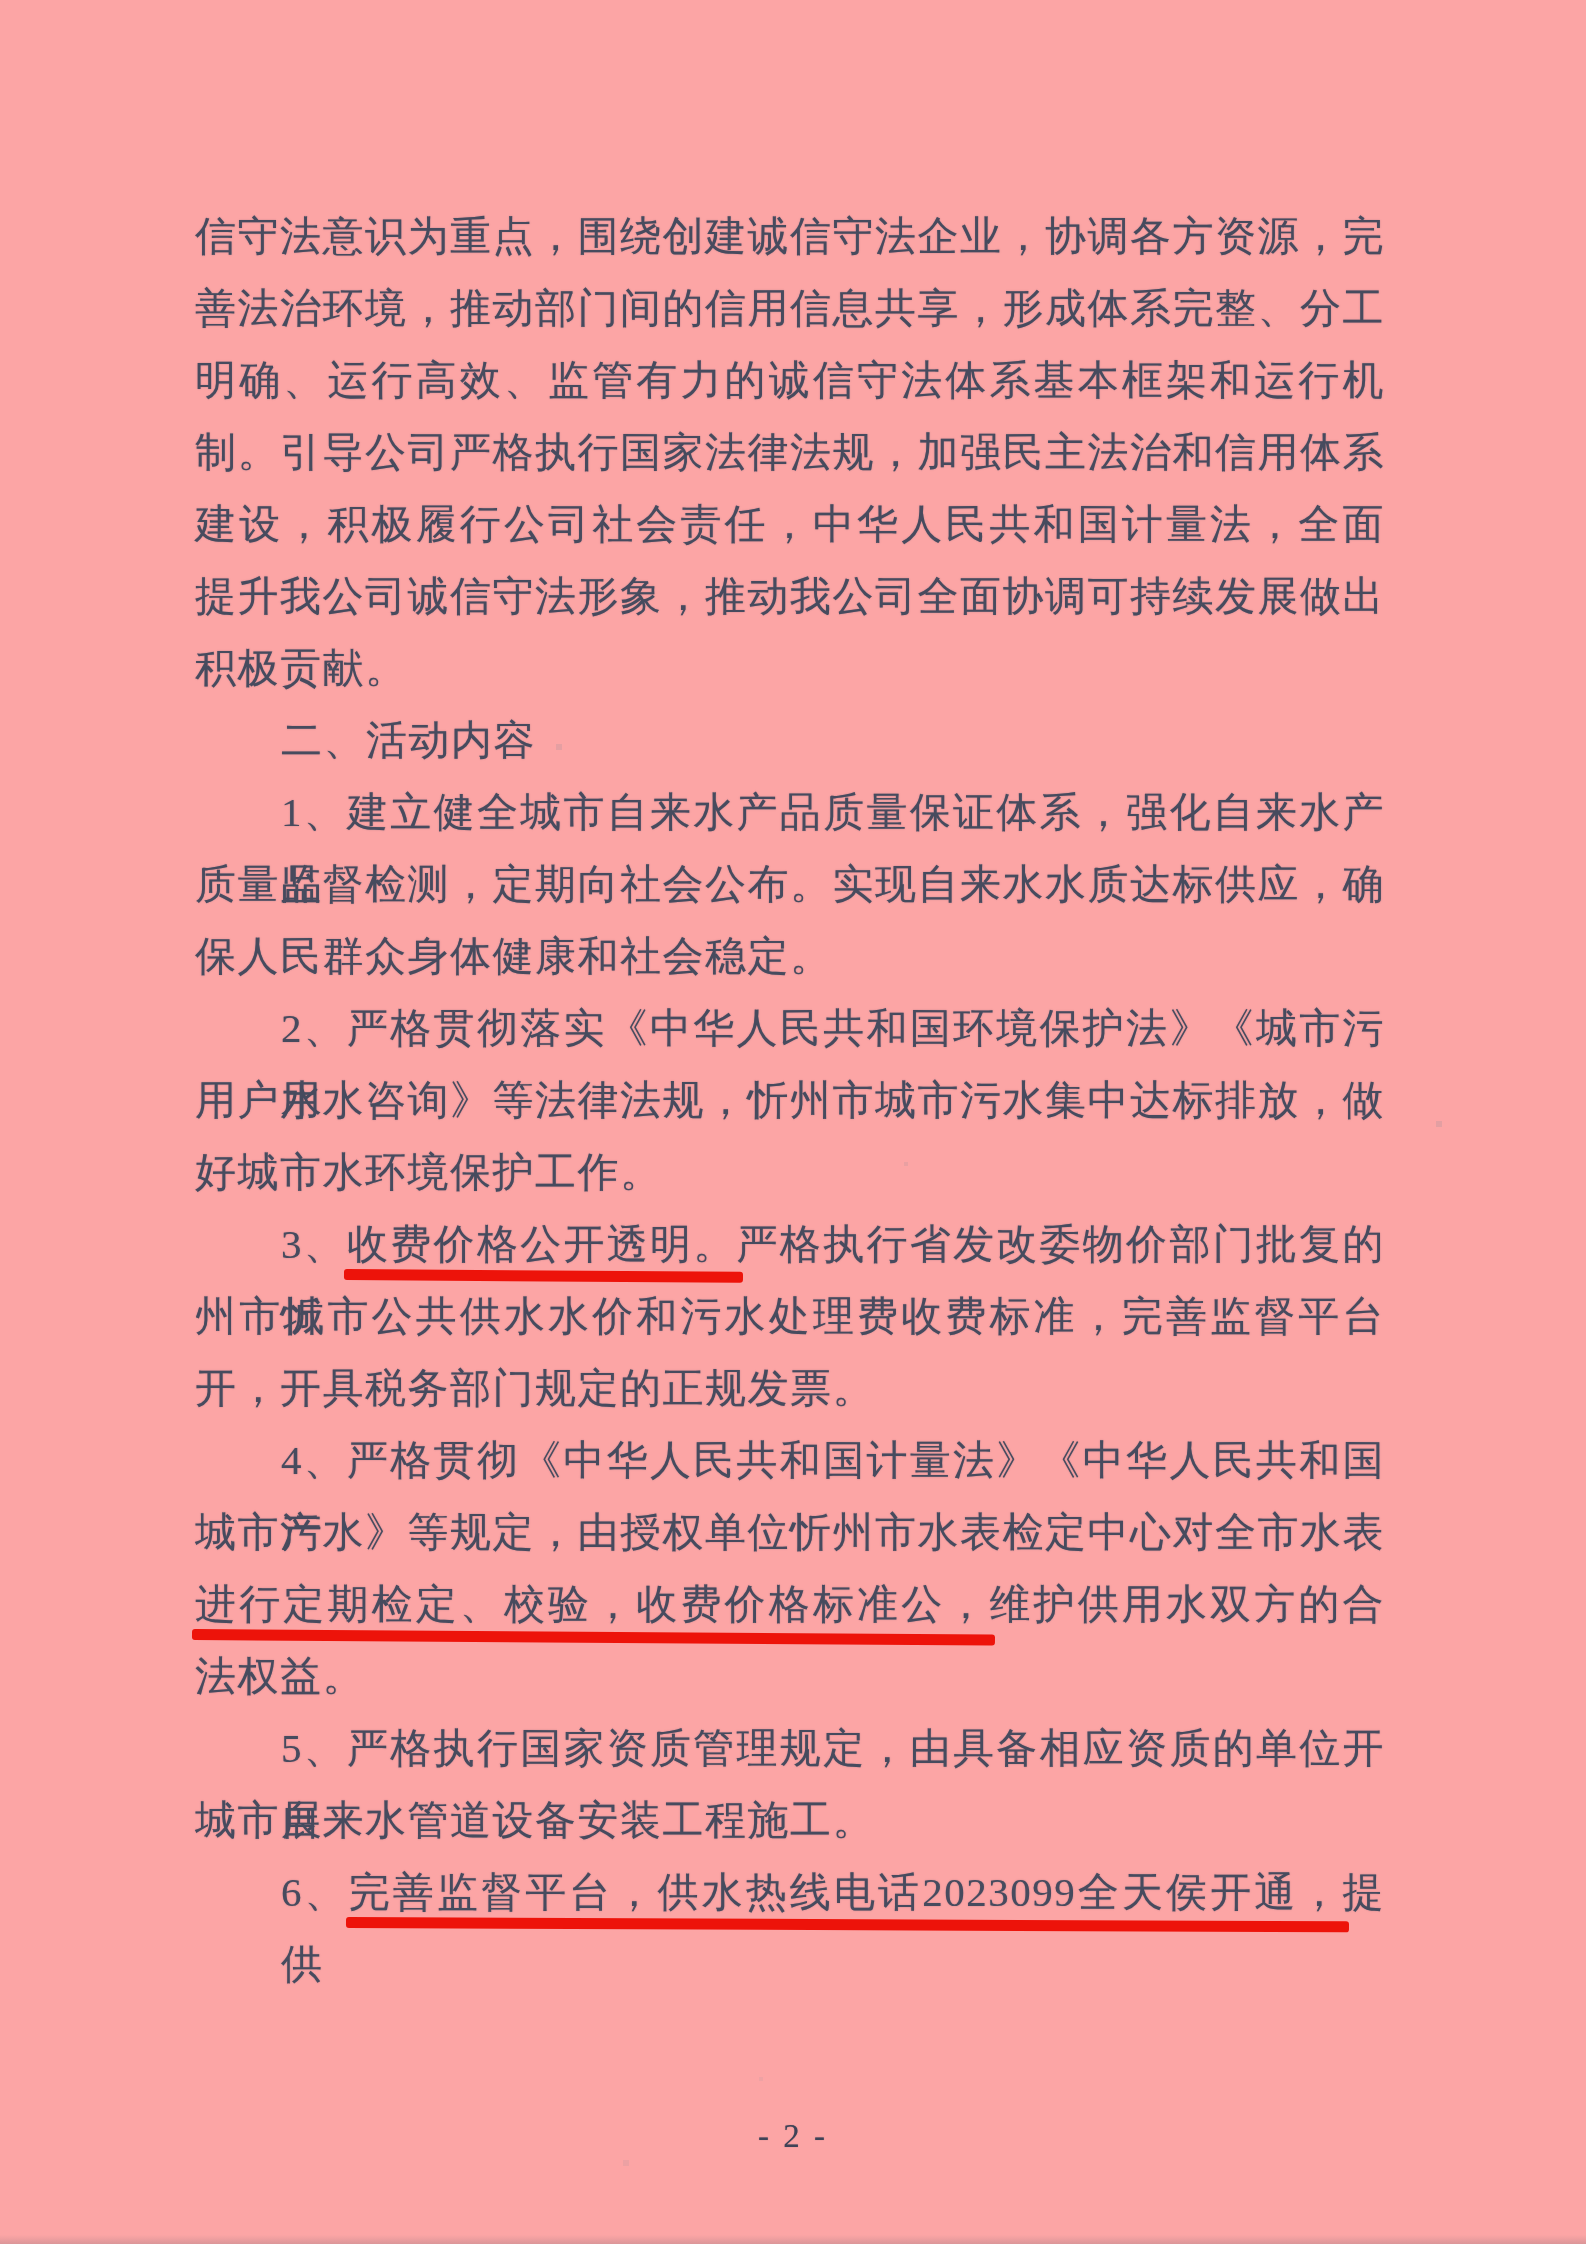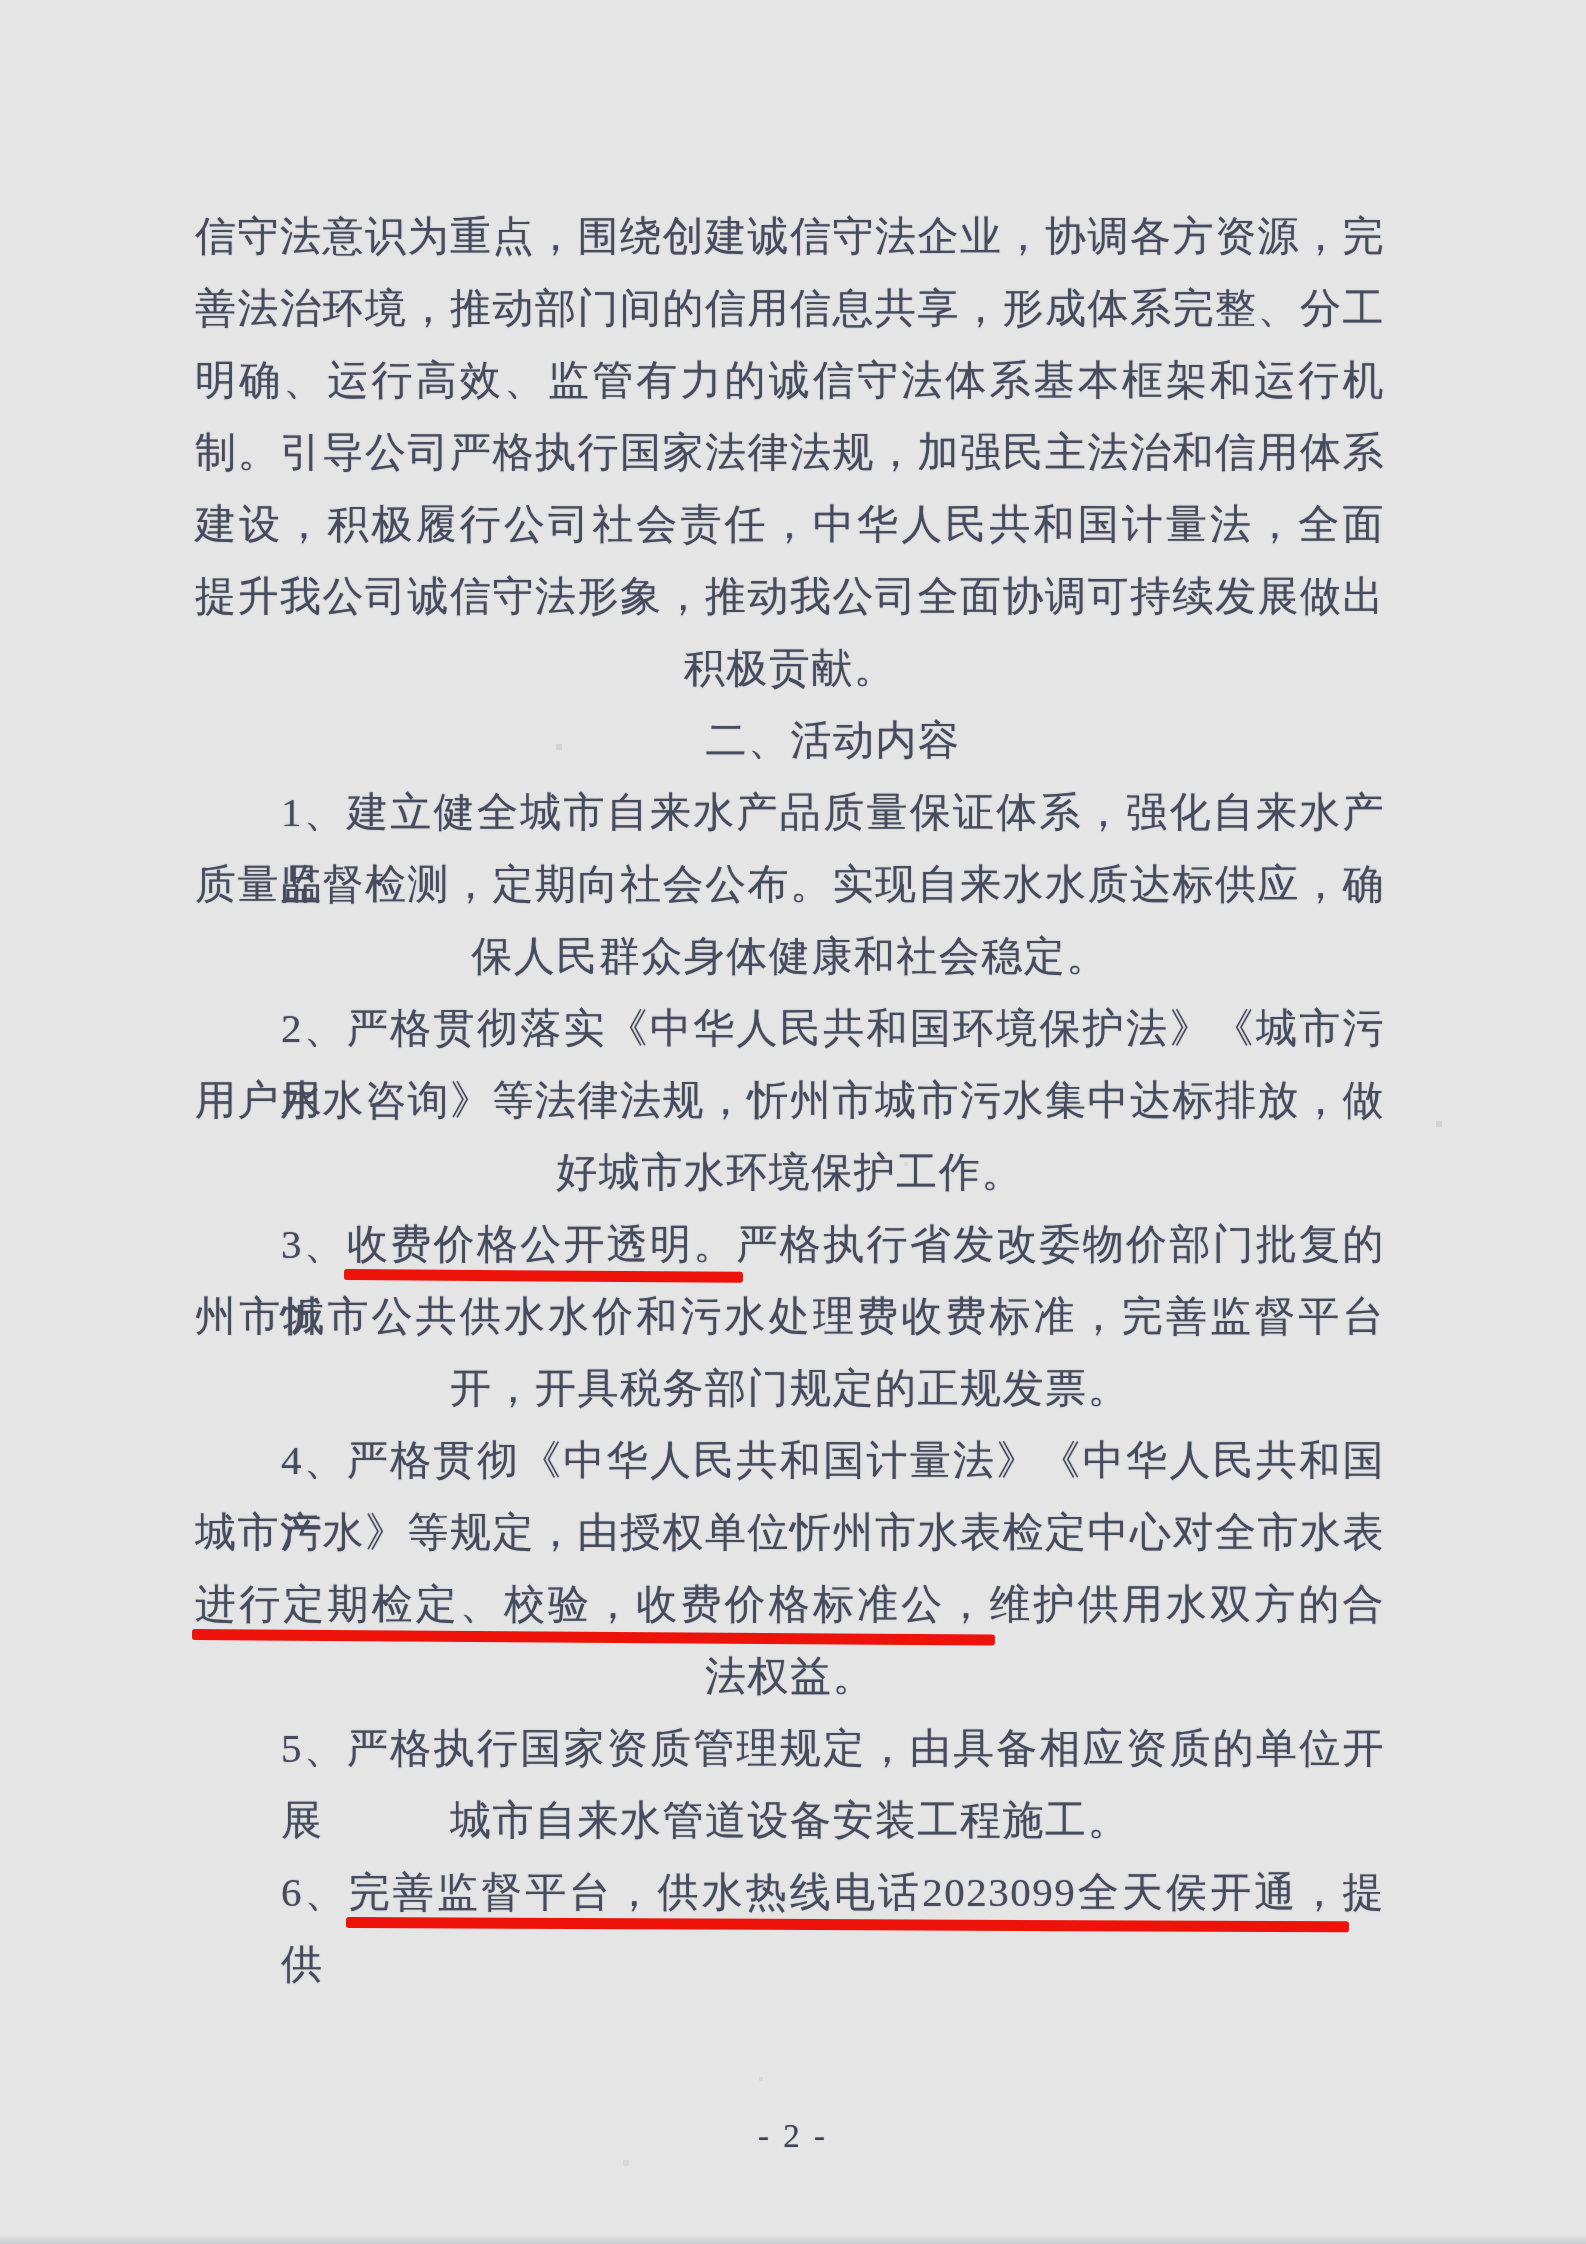--- a/index.html
+++ b/index.html
@@ -4,40 +4,40 @@
 <style>
   html, body {
     margin: 0;
     padding: 0;
     background: #ffffff;
   }
   .page {
     position: relative;
     width: 1586px;
     height: 2244px;
-    background: #e5e5e5;
+    background: #fca5a5;
     overflow: hidden;
     font-family: "Liberation Serif", "DejaVu Serif", serif;
   }
   .text-block {
     position: absolute;
     left: 195px;
     top: 200px;
     width: 1190px;
     color: #474b5e;
     font-size: 41px;
     letter-spacing: 1.5px;
     text-shadow: 0 0 1.3px rgba(72,76,100,0.55);
   }
   .line {
     height: 72px;
     line-height: 72px;
     white-space: nowrap;
     word-break: break-all;
-    text-align: center;
+    text-align: left;
   }
   .line.justify {
     white-space: normal;
     text-align: justify;
     text-align-last: justify;
     text-justify: inter-character;
   }
   .line.indent {
     padding-left: 86px;
   }

